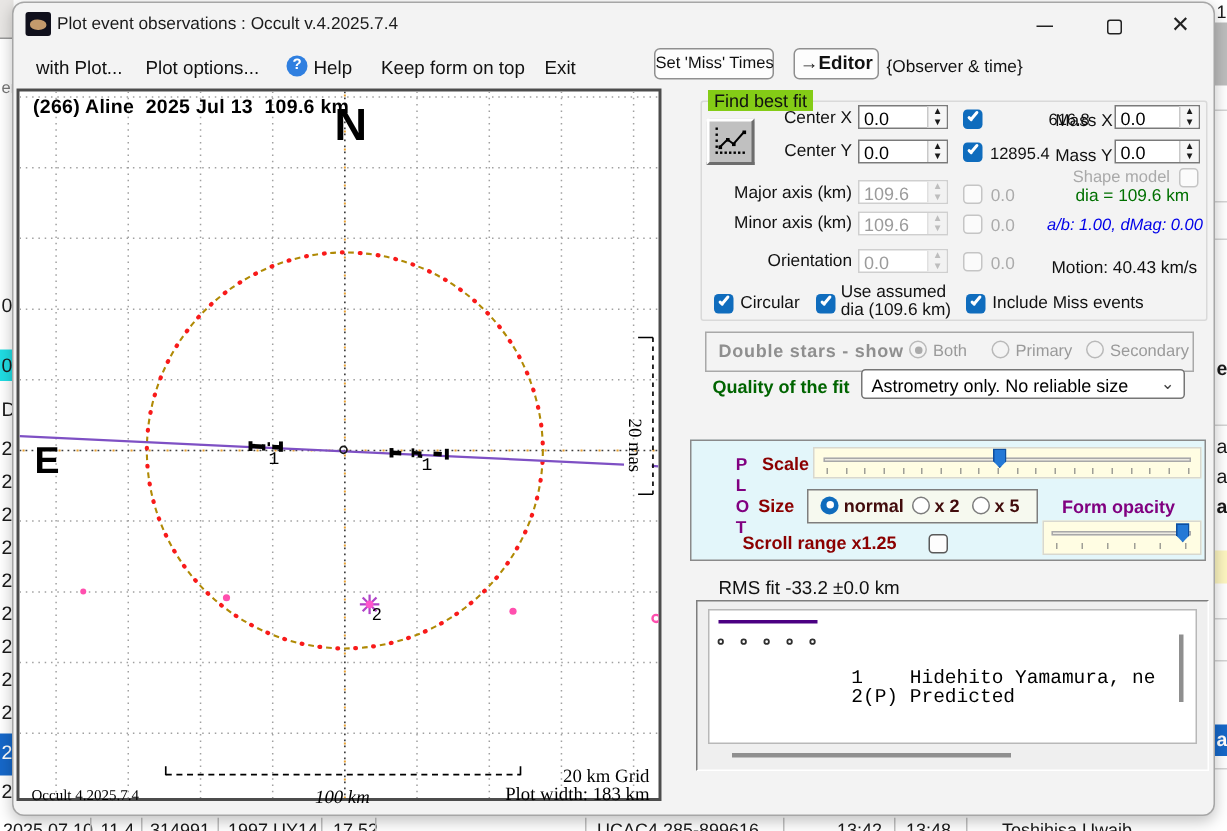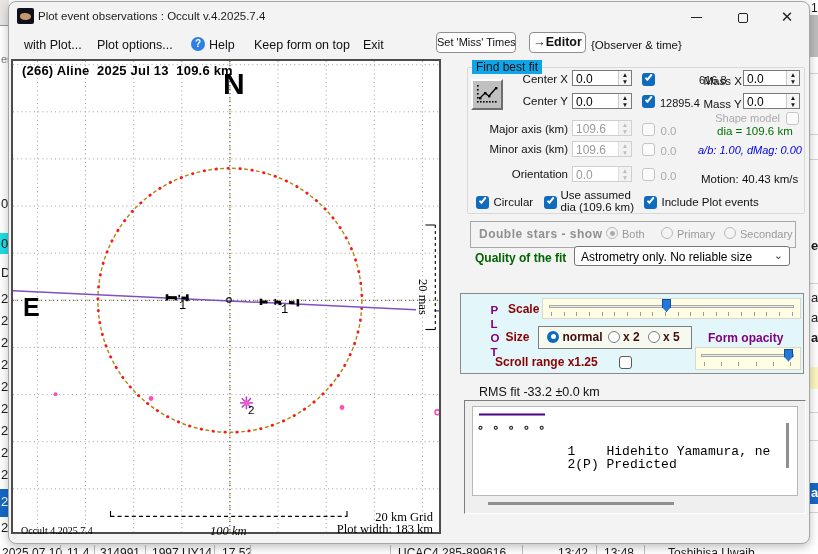--- a/index.html
+++ b/index.html
@@ -68,21 +68,21 @@
                      font-size:12.5px; color:#000; white-space:nowrap; }
   #mas-label { position:absolute; left:417px; top:218px; font-family:"Liberation Serif", serif;
                font-size:12.5px; color:#000; white-space:nowrap;
                transform:rotate(90deg); transform-origin:0 0; }
 
   
   #client { left:0; top:57px; width:802px; height:486px; }
   .lbl { position:absolute; font-size:11.5px; color:#111; white-space:nowrap; }
   .lbl-r { text-align:right; }
   .groupbox { position:absolute; border:1px solid #d9d9d9; border-radius:2px; }
-  .group-caption { position:absolute; background:#0ea5e9; padding:0 4px; font-size:12px; color:#111; white-space:nowrap; }
+  .group-caption { position:absolute; background:#84cc16; padding:0 4px; font-size:12px; color:#111; white-space:nowrap; }
 
   .spin { position:absolute; height:16px; background:#fff; border:1px solid #7a7a7a;
           font-size:12px; color:#000; }
   .spin .val { position:absolute; left:3px; top:1px; }
   .spin .btns { position:absolute; right:0; top:0; width:13px; height:100%;
                 border-left:1px solid #c9c9c9; background:#f6f6f6; }
   .spin .btns .up, .spin .btns .dn { position:absolute; left:0; width:100%; height:50%;
          font-size:6.5px; text-align:center; color:#1a1a1a; line-height:7px; }
   .spin .btns .up { top:0; } .spin .btns .dn { bottom:0; }
   .spin.disabled { border-color:#cfcfcf;padding-left:48px; }
@@ -450,21 +450,21 @@
     <div class="cb disabled" style="left:633px; top:109px;"></div>
     <div class="lbl" style="left:651.5px; top:111px; color:#ababab;">0.0</div>
     <div class="lbl" style="left:692px; top:114px;">Motion: 40.43 km/s</div>
 
     <div class="cb checked" style="left:467px; top:137px;"></div>
     <div class="lbl" style="left:484.5px; top:137px;">Circular</div>
     <div class="cb checked" style="left:535px; top:137px;"></div>
     <div class="lbl" style="left:551.5px; top:129.5px;">Use assumed</div>
     <div class="lbl" style="left:551.5px; top:141.5px;">dia (109.6 km)</div>
     <div class="cb checked" style="left:635px; top:137px;"></div>
-    <div class="lbl" style="left:652.5px; top:137px;">Include Plot events</div>
+    <div class="lbl" style="left:652.5px; top:137px;">Include Miss events</div>
 
     <div id="dbl-box">
       <div class="lbl" style="left:8px; top:5px; font-weight:bold; font-size:12px; color:#8f8f8f; letter-spacing:.5px;">Double stars - show</div>
       <div class="radio gray dot" style="left:135px; top:5.5px;"></div>
       <div class="lbl" style="left:151px; top:6px; color:#9a9a9a; font-size:11px;">Both</div>
       <div class="radio gray" style="left:190px; top:5.5px;"></div>
       <div class="lbl" style="left:206px; top:6px; color:#9a9a9a; font-size:11px;">Primary</div>
       <div class="radio gray" style="left:253px; top:5.5px;"></div>
       <div class="lbl" style="left:269px; top:6px; color:#9a9a9a; font-size:11px;">Secondary</div>
     </div>

